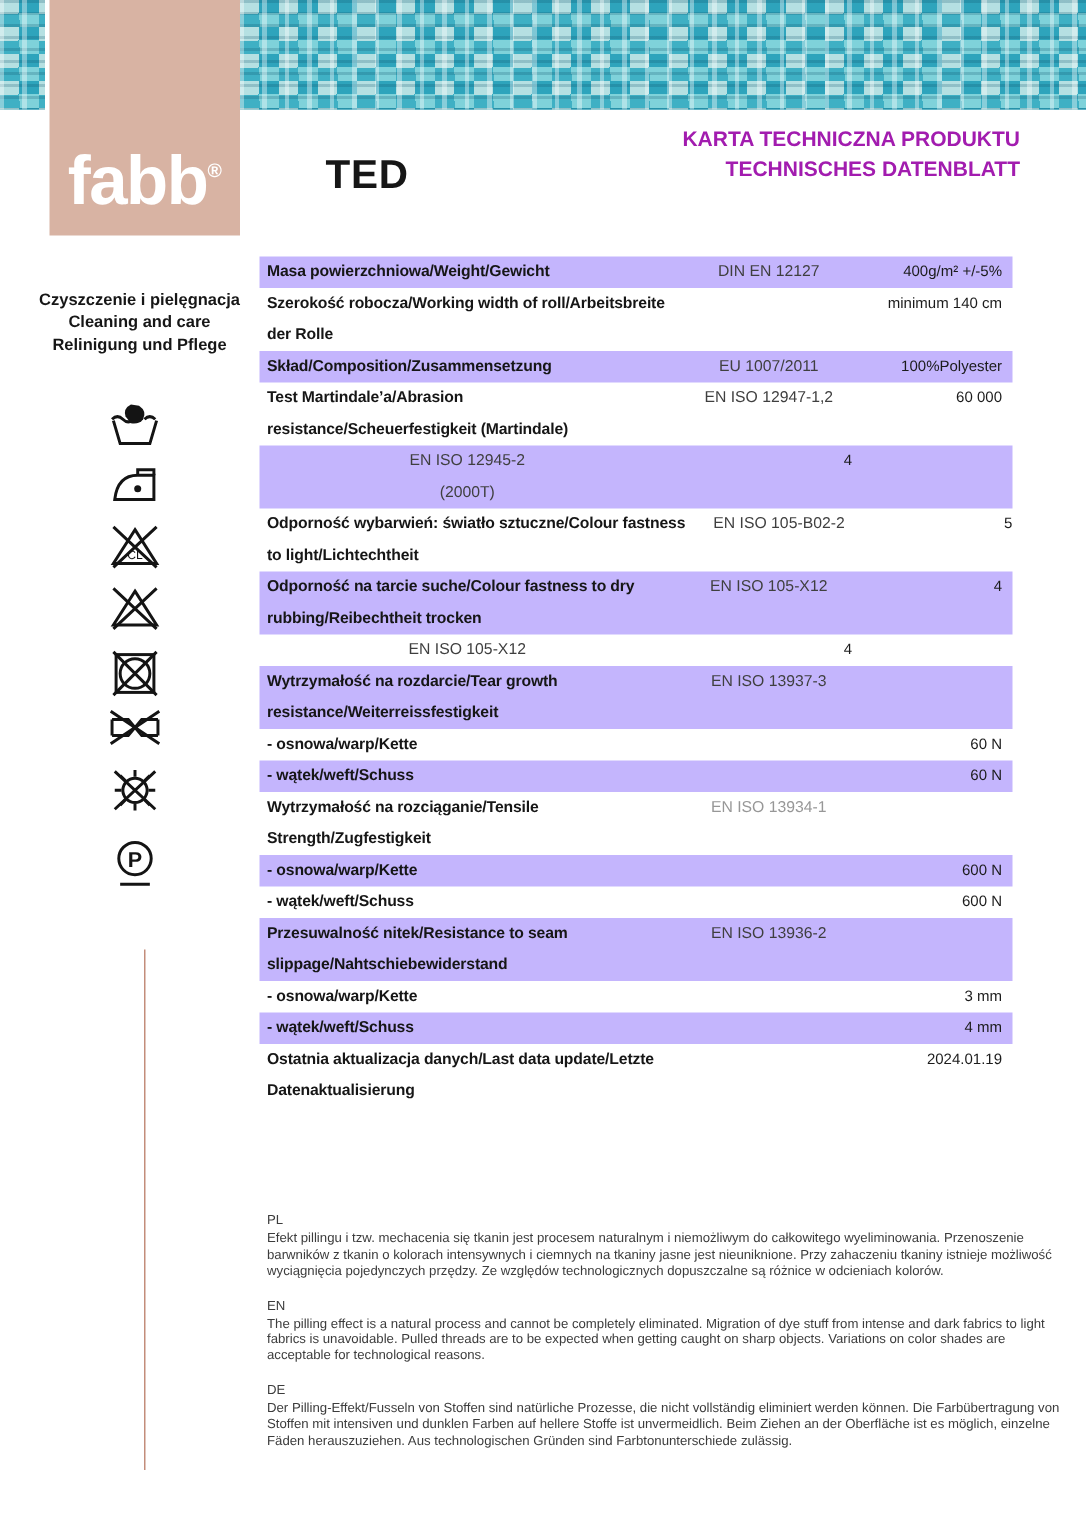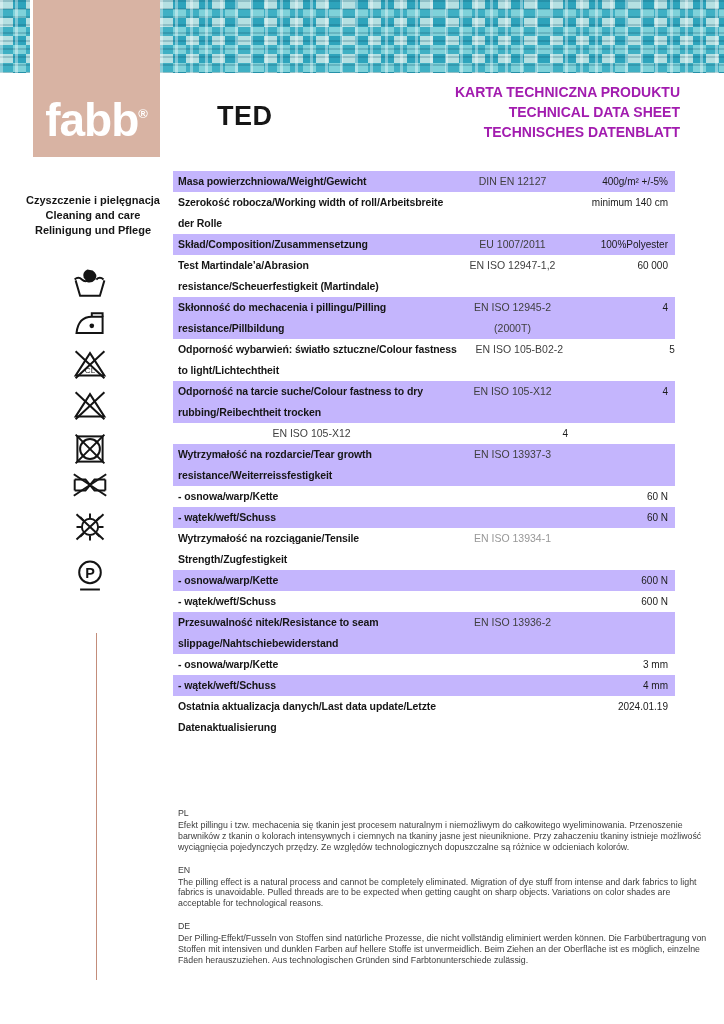--- a/index.html
+++ b/index.html
@@ -86,21 +86,20 @@
   <div class="fabric fabric-banner"></div>
 
   <div class="logo-box">
     <div class="logo-text"><span>fabb</span><span class="logo-reg">®</span></div>
   </div>
 
   <div class="product-name">TED</div>
 
   <div class="header-titles">
     <div>KARTA TECHNICZNA PRODUKTU</div>
-    <div>TECHNICAL DATA SHEET</div>
     <div>TECHNISCHES DATENBLATT</div>
   </div>
 
   <div class="care-heading">
     <div>Czyszczenie i pielęgnacja</div>
     <div>Cleaning and care</div>
     <div>Relinigung und Pflege</div>
   </div>
 
   <div class="care-icons">
@@ -184,22 +183,20 @@
     </div>
 
     <div class="t-row">
       <div class="t-label">Test Martindale’a/Abrasion
 resistance/Scheuerfestigkeit (Martindale)</div>
       <div class="t-standard">EN ISO 12947-1,2</div>
       <div class="t-value">60 000</div>
     </div>
 
     <div class="t-row shaded">
-      <div class="t-label">Skłonność do mechacenia i pillingu/Pilling
-resistance/Pillbildung</div>
       <div class="t-standard">EN ISO 12945-2
 (2000T)</div>
       <div class="t-value">4</div>
     </div>
 
     <div class="t-row">
       <div class="t-label">Odporność wybarwień: światło sztuczne/Colour fastness
 to light/Lichtechtheit</div>
       <div class="t-standard">EN ISO 105-B02-2</div>
       <div class="t-value">5</div>

